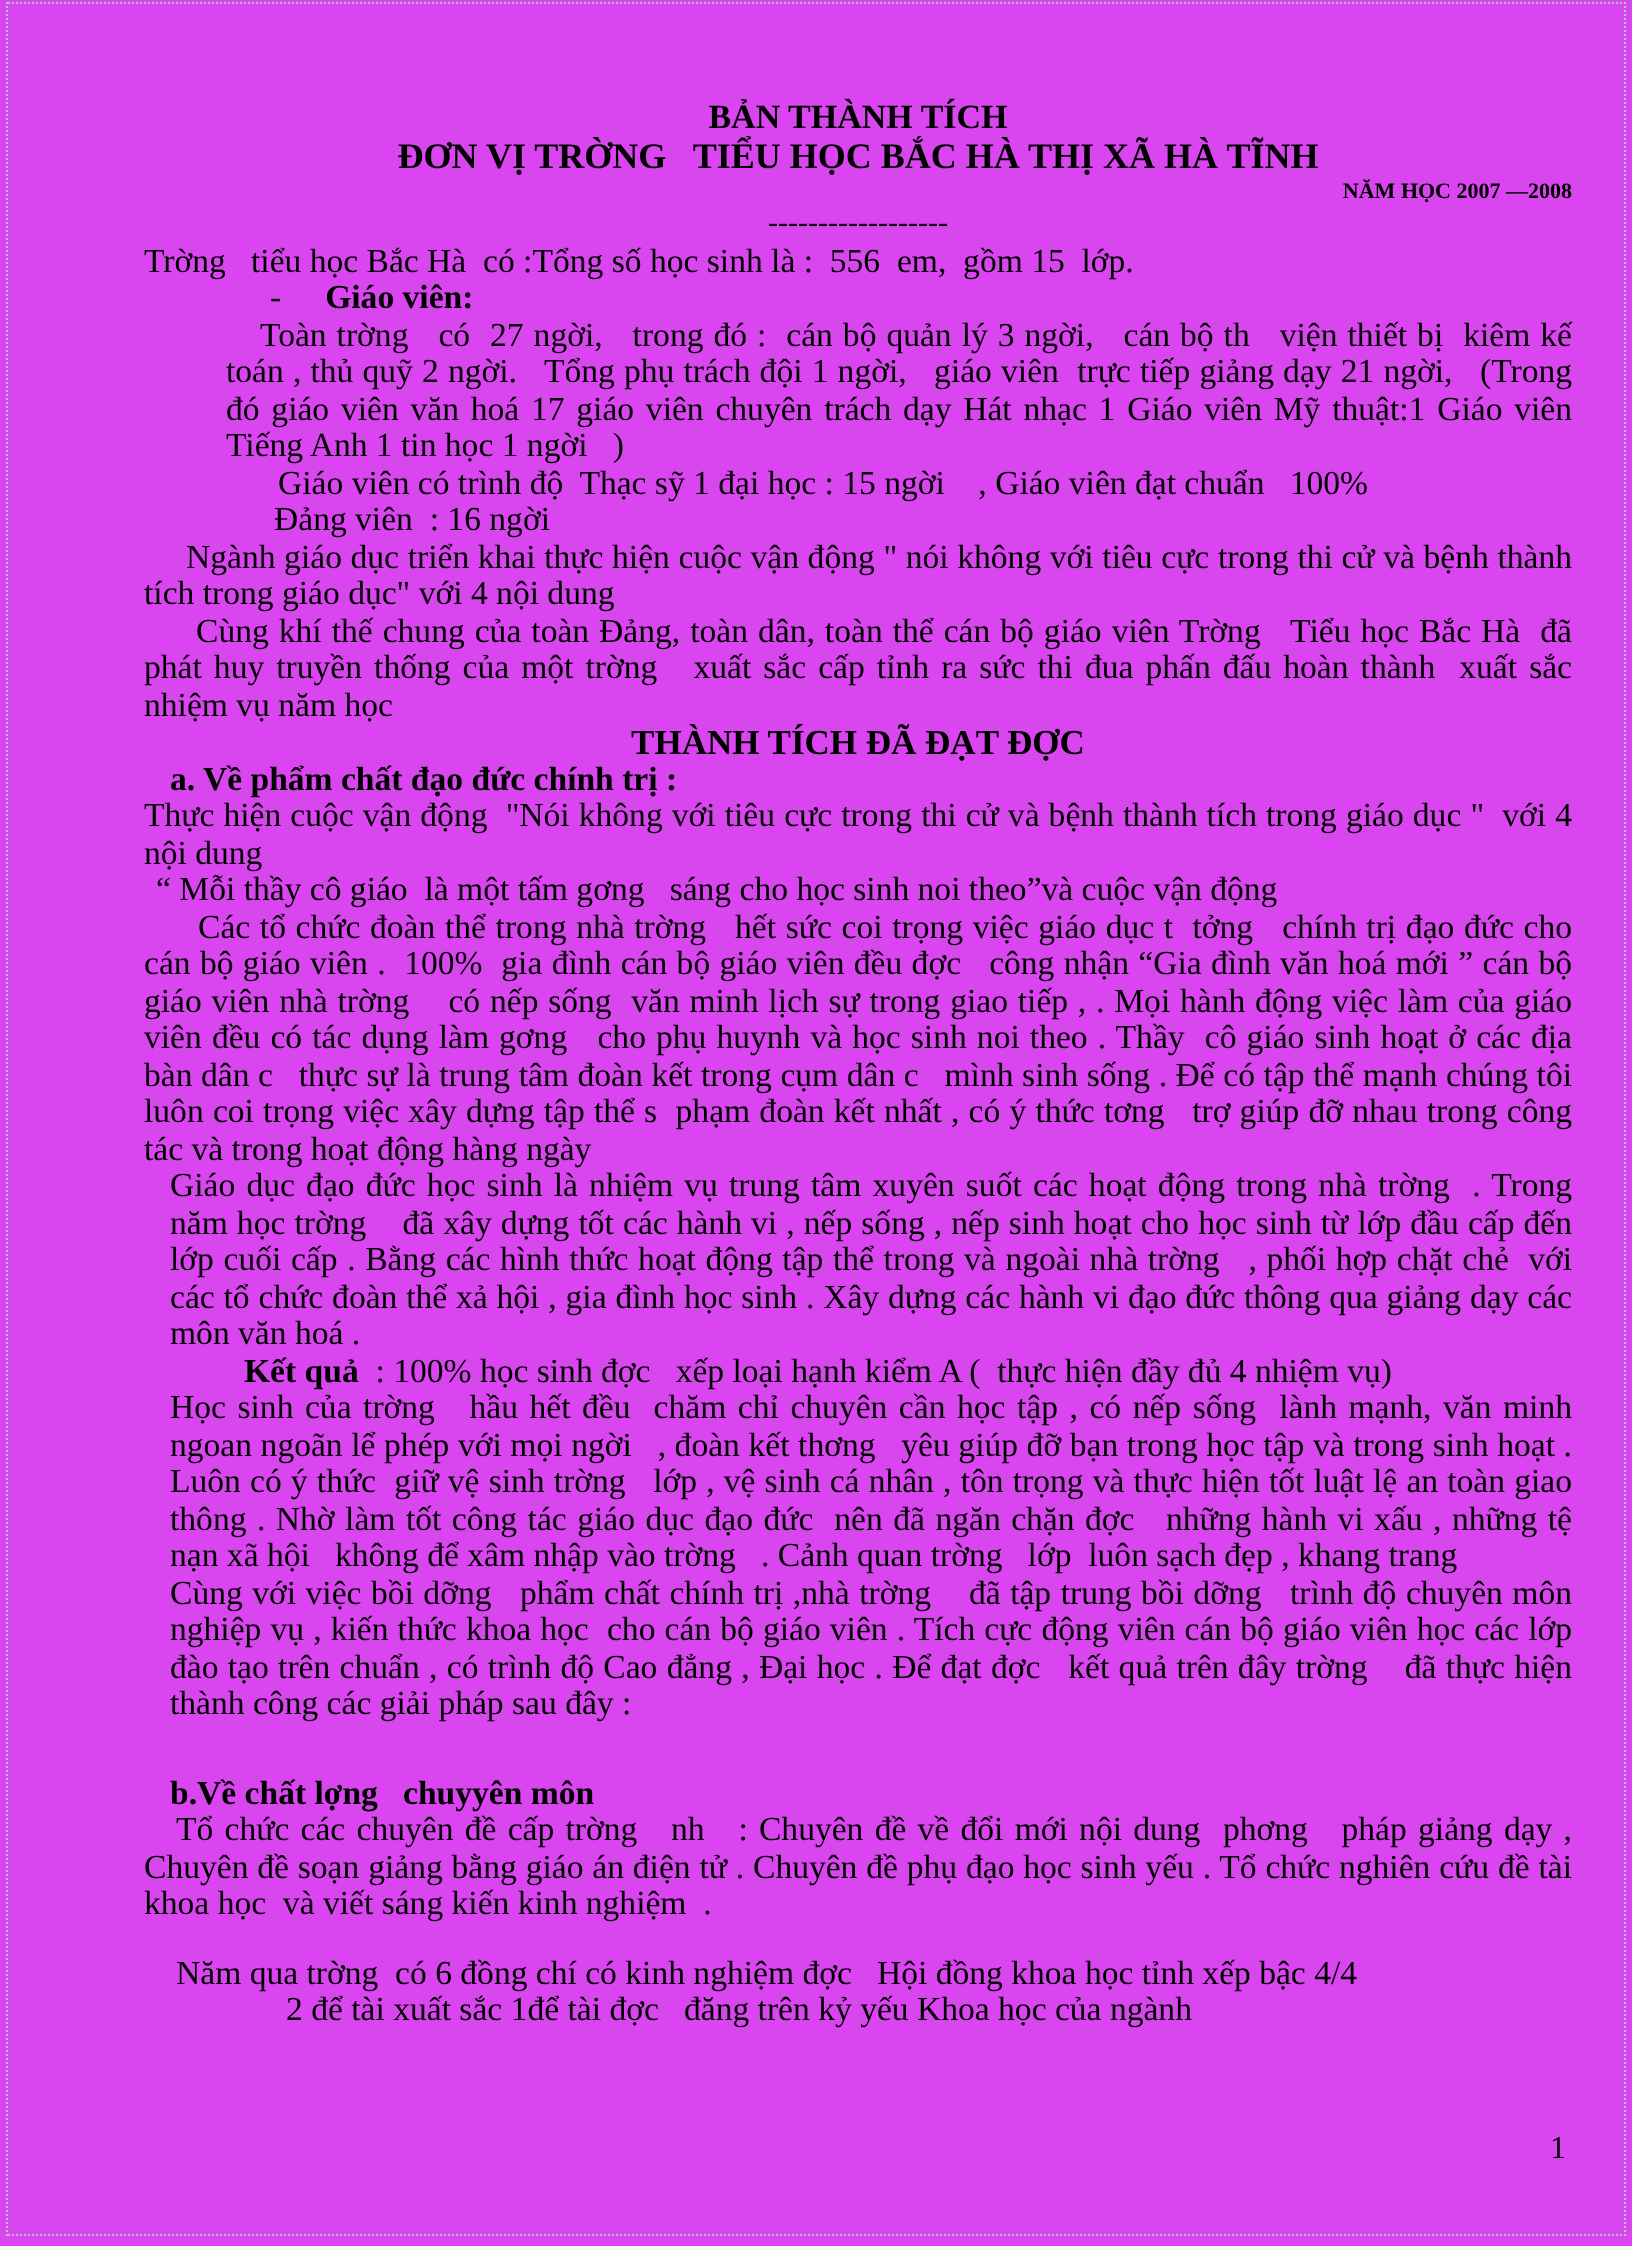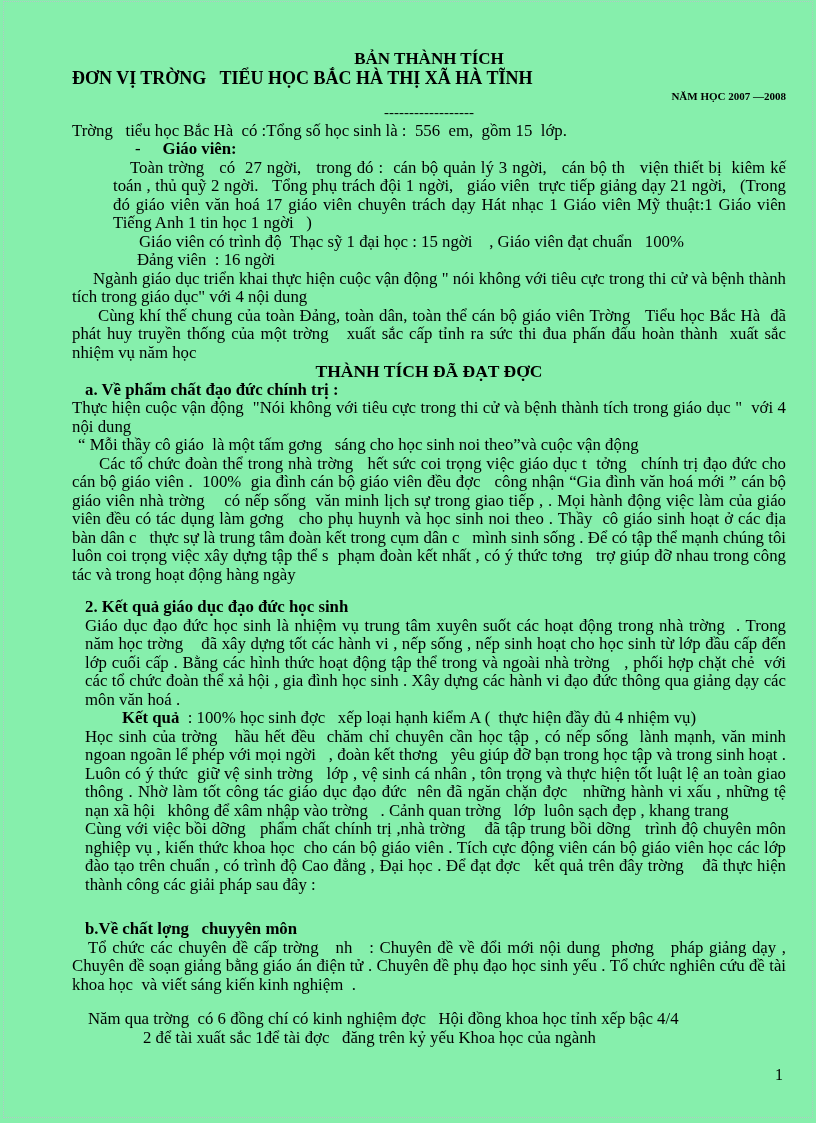--- a/index.html
+++ b/index.html
@@ -1,37 +1,37 @@
 <!DOCTYPE html>
 <html><head>
 <meta charset="utf-8">
 <style>
   html,body{margin:0;padding:0;background:#ffffff;}
   .page{
     position:relative;
     width:816px;height:1123px;
-    background:#86efac;
+    background:#d946ef;
     overflow:hidden;
     font-family:"Liberation Serif","DejaVu Serif",serif;
     color:#000;
   }
   .boundary{
     position:absolute;left:3px;top:1px;width:808px;height:1115px;
     border:1px dotted #b3c6c6;
     pointer-events:none;
   }
   .content{position:absolute;left:72px;top:50px;width:714px;}
   p{margin:0;}
   .line{font-size:16.8px;line-height:18.5px;}
   .pre{white-space:pre-wrap;}
   .b{font-weight:bold;}
   .u{}
   .j{text-align:justify;}
   .t1{font-size:17px;font-weight:bold;text-align:center;line-height:18.5px;}
-  .t2{font-size:18px;font-weight:bold;line-height:18.5px;}
+  .t2{font-size:18px;font-weight:bold;text-align:center;line-height:18.5px;}
   .t3{font-size:11px;font-weight:bold;text-align:right;line-height:18.5px;}
   .sep{text-align:center;font-size:15px;line-height:13px;margin-bottom:3px;}
   .ach-heading{font-size:17.5px;font-weight:bold;text-align:center;line-height:18.5px;}
   .ml13{margin-left:13px;}
   .dash-gap{display:inline-block;width:22px;}
   .pagenum{position:absolute;left:775px;top:1066px;font-size:16px;line-height:18px;}
 </style>
 </head>
 <body>
 
@@ -56,21 +56,20 @@
     <p class="line pre j" style="text-indent:21px;">Ngành giáo dục triển khai thực hiện cuộc vận động " nói không với tiêu cực trong thi cử và bệnh thành tích trong giáo dục" với 4 nội dung</p>
     <p class="line pre j" style="text-indent:26px;">Cùng khí thế chung của toàn Đảng, toàn dân, toàn thể cán bộ giáo viên Trờng   Tiểu học Bắc Hà  đã phát huy truyền thống của một trờng   xuất sắc cấp tỉnh ra sức thi đua phấn đấu hoàn thành  xuất sắc nhiệm vụ năm học</p>
 
     <p class="ach-heading pre">THÀNH TÍCH ĐÃ ĐẠT ĐỢC</p>
 
     <p class="line pre b u ml13">a. Về phẩm chất đạo đức chính trị :</p>
     <p class="line pre j">Thực hiện cuộc vận động  "Nói không với tiêu cực trong thi cử và bệnh thành tích trong giáo dục "  với 4 nội dung</p>
     <p class="line pre" style="margin-left:6px;">“ Mỗi thầy cô giáo  là một tấm gơng   sáng cho học sinh noi theo”và cuộc vận động</p>
     <p class="line pre j" style="text-indent:27px;">Các tổ chức đoàn thể trong nhà trờng   hết sức coi trọng việc giáo dục t  tởng   chính trị đạo đức cho cán bộ giáo viên .  100%  gia đình cán bộ giáo viên đều đợc   công nhận “Gia đình văn hoá mới ” cán bộ giáo viên nhà trờng    có nếp sống  văn minh lịch sự trong giao tiếp , . Mọi hành động việc làm của giáo viên đều có tác dụng làm gơng   cho phụ huynh và học sinh noi theo . Thầy  cô giáo sinh hoạt ở các địa bàn dân c   thực sự là trung tâm đoàn kết trong cụm dân c   mình sinh sống . Để có tập thể mạnh chúng tôi luôn coi trọng việc xây dựng tập thể s  phạm đoàn kết nhất , có ý thức tơng   trợ giúp đỡ nhau trong công tác và trong hoạt động hàng ngày</p>
 
-    <p class="line pre b u ml13" style="margin-top:14px;">2. Kết quả giáo dục đạo đức học sinh</p>
     <p class="line pre j ml13">Giáo dục đạo đức học sinh là nhiệm vụ trung tâm xuyên suốt các hoạt động trong nhà trờng  . Trong năm học trờng    đã xây dựng tốt các hành vi , nếp sống , nếp sinh hoạt cho học sinh từ lớp đầu cấp đến lớp cuối cấp . Bằng các hình thức hoạt động tập thể trong và ngoài nhà trờng   , phối hợp chặt chẻ  với các tổ chức đoàn thể xả hội , gia đình học sinh . Xây dựng các hành vi đạo đức thông qua giảng dạy các môn văn hoá .</p>
     <p class="line pre ml13" style="text-indent:37px;"><span class="b">Kết quả</span><span>  : 100% học sinh đợc   xếp loại hạnh kiểm A (  thực hiện đầy đủ 4 nhiệm vụ)</span></p>
     <p class="line pre j ml13">Học sinh của trờng   hầu hết đều  chăm chỉ chuyên cần học tập , có nếp sống  lành mạnh, văn minh ngoan ngoãn lể phép với mọi ngời   , đoàn kết thơng   yêu giúp đỡ bạn trong học tập và trong sinh hoạt . Luôn có ý thức  giữ vệ sinh trờng   lớp , vệ sinh cá nhân , tôn trọng và thực hiện tốt luật lệ an toàn giao thông . Nhờ làm tốt công tác giáo dục đạo đức  nên đã ngăn chặn đợc   những hành vi xấu , những tệ nạn xã hội   không để xâm nhập vào trờng   . Cảnh quan trờng   lớp  luôn sạch đẹp , khang trang</p>
 
     <p class="line pre j ml13">Cùng với việc bồi dỡng   phẩm chất chính trị ,nhà trờng    đã tập trung bồi dỡng   trình độ chuyên môn nghiệp vụ , kiến thức khoa học  cho cán bộ giáo viên . Tích cực động viên cán bộ giáo viên học các lớp đào tạo trên chuẩn , có trình độ Cao đẳng , Đại học . Để đạt đợc   kết quả trên đây trờng    đã thực hiện thành công các giải pháp sau đây :</p>
     <p class="line pre b u ml13" style="margin-top:26px;">b.Về chất lợng   chuyyên môn </p>
     <p class="line pre j" style="text-indent:16px;">Tổ chức các chuyên đề cấp trờng   nh   : Chuyên đề về đổi mới nội dung  phơng   pháp giảng dạy , Chuyên đề soạn giảng bằng giáo án điện tử . Chuyên đề phụ đạo học sinh yếu . Tổ chức nghiên cứu đề tài khoa học  và viết sáng kiến kinh nghiệm  .</p>
     <p class="line pre" style="margin-left:16px;margin-top:16px;">Năm qua trờng  có 6 đồng chí có kinh nghiệm đợc   Hội đồng khoa học tỉnh xếp bậc 4/4</p>
     <p class="line pre" style="margin-left:71px;">2 để tài xuất sắc 1để tài đợc   đăng trên kỷ yếu Khoa học của ngành</p>
 

